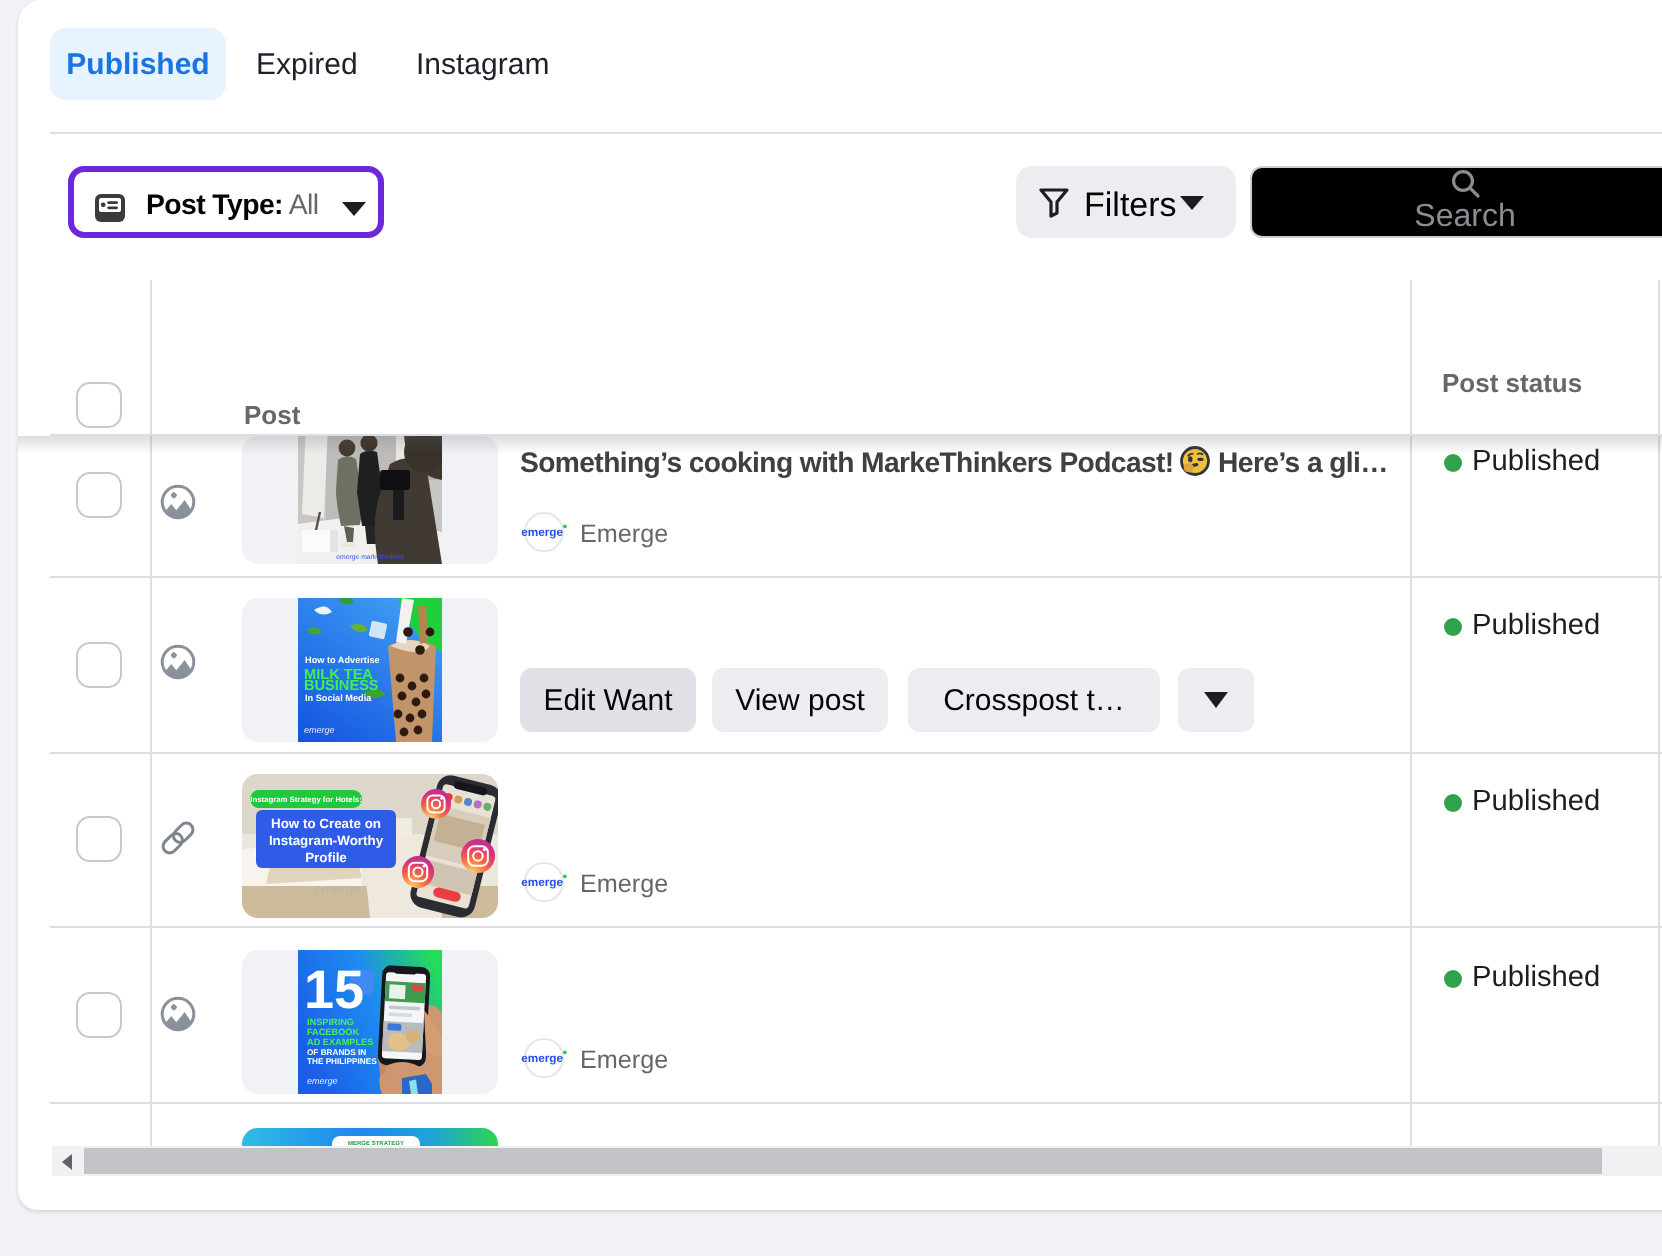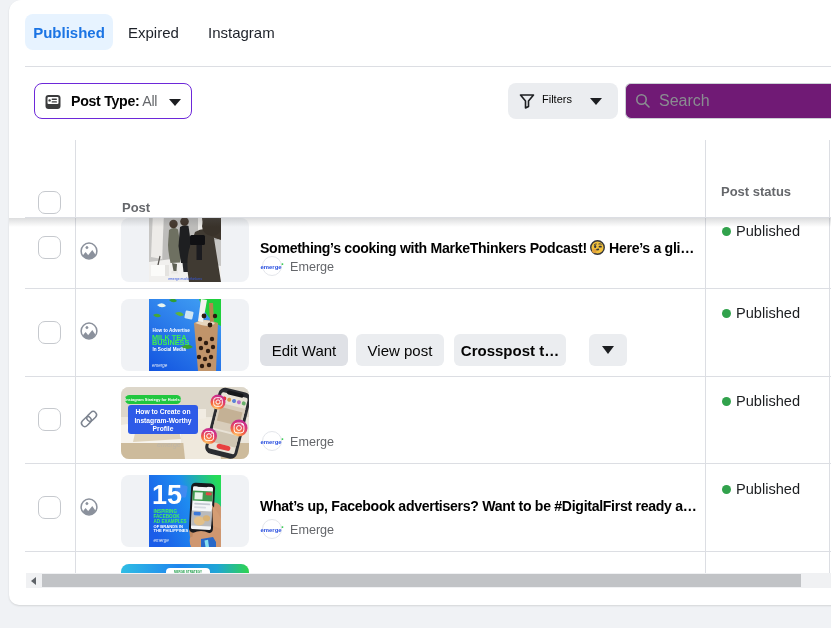--- a/index.html
+++ b/index.html
@@ -14,32 +14,32 @@
 .pill { left:25px; top:14px; width:88px; height:36px; background:#e7f3ff;
   border-radius:8px; color:#1b74e4; font-weight:bold; font-size:15px;
   display:flex; align-items:center; justify-content:center; }
 .tab { top:14px; height:36px; color:#1d2129; font-size:15px;
   display:flex; align-items:center; }
 .hline { background:#dcdee3; height:1px; }
 .vline { background:#dcdee3; width:1px; }
 
 .fbtn { top:83px; height:36px; border-radius:8px; display:flex;
   align-items:center; font-size:15px; color:#050505; white-space:nowrap; }
-.fbtn.white { background:#fff; border:1px solid #6d28d9; }
+.fbtn.white { background:#fff; border:3px solid #6d28d9; }
 .fbtn.gray { background:#ebedf0; }
 .caret { width:0; height:0; border-left:6px solid transparent;
   border-right:6px solid transparent; border-top:7px solid #1c1e21; }
 
 .cb { width:23px; height:23px; border:1px solid #c6c9ce; border-radius:7px;
   background:#fff; }
 .colhead { font-size:13px; font-weight:bold; color:#65676b; }
 .thumbbox { left:121px; width:128px; background:#f0f2f5; border-radius:8px;
   overflow:hidden; display:flex; align-items:center; justify-content:center; }
-.title { font-size:14.1px; font-weight:bold; color:#000000; white-space:nowrap;
-  overflow:hidden; width:445px; letter-spacing:-0.3px;margin-top:17px; }
+.title { font-size:14.1px; font-weight:bold; color:#404040; white-space:nowrap;
+  overflow:hidden; width:445px; letter-spacing:-0.3px; }
 .sub { font-size:12.6px; color:#65676b; }
 .avatar { width:20px; height:20px; border-radius:50%; background:#fff;
   border:1px solid #e4e6eb; display:flex; align-items:center; justify-content:center; }
 .avatar span { font-size:6.2px; color:#2a50e0; font-weight:bold; transform:scale(.95); white-space:nowrap; }
 .avatar i { display:inline-block; width:2px; height:2px; border-radius:50%; background:#2fca4a; vertical-align:4px; }
 .status { font-size:14.6px; color:#1c1e21; }
 .dot { width:9px; height:9px; border-radius:50%; background:#31a24c; }
 .rbtn { top:0; height:32px; border-radius:6px; background:#ebedf0; color:#050505;
   font-size:15px; display:flex; align-items:center; justify-content:center; position:absolute; }
 </style>
@@ -63,26 +63,26 @@
     </svg>
     <span style="position:absolute; left:36px; top:9px; font-size:14.2px; letter-spacing:-0.3px;"><b>Post Type:</b> <span style="color:#65676b;">All</span></span>
     <div class="caret" style="position:absolute; left:134px; top:15px;"></div>
   </div>
 
 
   <div class="abs fbtn gray" style="left:508px; width:110px;">
     <svg class="abs" style="left:11px; top:10px;" width="16" height="16" viewBox="0 0 16 16">
       <path d="M1.5 2 h13 l-5 6 v5.5 l-3 1.5 v-7 z" fill="none" stroke="#1c1e21" stroke-width="1.6" stroke-linejoin="round"></path>
     </svg>
-    <span style="position:absolute; left:34px; top:9.5px; font-size:11px;">Filters</span>
+    <span style="position:absolute; left:34px; top:9.5px; font-size:17px;">Filters</span>
     <div class="caret" style="position:absolute; left:82px; top:15px;"></div>
   </div>
 
-  <div class="abs" style="left:625px; top:83px; width:206px; height:36px; background:#701a75;
-       border:1px solid #ccd0d5; border-radius:6px 0 0 6px; border-right:none; display:flex; align-items:center;">
+  <div class="abs" style="left:625px; top:83px; width:206px; height:36px; background:#000000;
+       border:1px solid #ccd0d5; border-radius:6px 0 0 6px; border-right:none; display:flex; align-items:center;flex-direction:column;">
     <svg style="margin-left:9px;" width="16" height="16" viewBox="0 0 16 16">
       <circle cx="6.5" cy="6.5" r="4.7" fill="none" stroke="#8a8d91" stroke-width="1.6"></circle>
       <line x1="10.2" y1="10.2" x2="14" y2="14" stroke="#8a8d91" stroke-width="1.6" stroke-linecap="round"></line>
     </svg>
     <span style="margin-left:8px; font-size:16px; color:#8a8d91;">Search</span>
   </div>
 
   <div class="abs vline" style="left:75px; top:140px; height:433px;"></div>
   <div class="abs vline" style="left:705px; top:140px; height:433px;"></div>
   <div class="abs vline" style="left:829px; top:140px; height:433px;"></div>
@@ -212,21 +212,21 @@
       <text x="3.5" y="32.5" font-size="4.6" fill="#fff" font-weight="bold" font-family="Liberation Sans">How to Advertise</text>
       <text x="3" y="40.5" font-size="7.3" fill="#3ff04e" font-weight="bold" font-family="Liberation Sans">MILK TEA</text>
       <text x="3" y="46" font-size="7.3" fill="#3ff04e" font-weight="bold" font-family="Liberation Sans">BUSINESS</text>
       <text x="3.5" y="51.5" font-size="4.6" fill="#fff" font-weight="bold" font-family="Liberation Sans">In Social Media</text>
       <text x="3" y="67.5" font-size="4.5" fill="#e9eef6" font-style="italic" font-family="Liberation Sans">emerge</text>
     </svg>
   </div>
   <div class="abs" style="left:260px; top:334px; height:32px;">
     <div class="rbtn" style="left:0; width:88px; background:#dfe1e6;">Edit Want</div>
     <div class="rbtn" style="left:96px; width:88px;">View post</div>
-    <div class="rbtn" style="left:194px; width:112px;font-weight:bold;">Crosspost t…</div>
+    <div class="rbtn" style="left:194px; width:126px;">Crosspost t…</div>
     <div class="rbtn" style="left:329px; width:38px;">
         <div class="caret" style="border-top-width:8px; border-left-width:6px; border-right-width:6px;"></div>
       </div>
   </div>
 
   <div class="abs cb" style="left:38px; top:408px;"></div>
   <div class="abs" style="left:79px; top:409px;">
     <svg width="20" height="20" viewBox="0 0 20 20">
         <g transform="rotate(-45 10 10)" stroke="#7d8490" stroke-width="1.5" fill="none">
           <rect x="0.8" y="6.7" width="11" height="6.6" rx="3.3"></rect>
@@ -351,21 +351,20 @@
         <ellipse cx="58" cy="43" rx="3.6" ry="3" fill="#d8b275"></ellipse>
         <rect x="45" y="37" width="7" height="3.5" rx="1" fill="#3b78d8"></rect>
       </g>
       <path d="M63 30 l6 8 3 6 0 10 -8 -3 Z" fill="#d49d74"></path>
       <path d="M44 58 q8 -4 16 0 l8 4 0 10 -26 0 Z" fill="#cf9770"></path>
       <text x="4.5" y="67" font-size="4.5" fill="#e9eef6" font-style="italic" font-family="Liberation Sans">emerge</text>
       <path d="M52 64 l12 -2 3 5 0 5 -15 0 Z" fill="#2868c8"></path>
       <path d="M55.5 65.5 l3.5 -0.8 1 7.3 -3.5 0 Z" fill="#88e0f0"></path>
     </svg>
   </div>
-  <div class="abs title" style="left:260px; top:481px;">What’s up, Facebook advertisers? Want to be #DigitalFirst ready a…</div>
   <div class="abs avatar" style="left:262px; top:519px;">
       <span>emerge<i></i></span>
     </div>
   <div class="abs sub" style="left:290px; top:523px;">Emerge</div>
 
   <div class="abs thumbbox" style="top:564px; height:9px; border-radius:8px 8px 0 0;">
     <svg width="128" height="9" viewBox="0 0 128 9">
       <defs>
         <linearGradient id="bg5" x1="0" y1="0" x2="1" y2="0">
           <stop offset="0" stop-color="#2fbde4"></stop>

